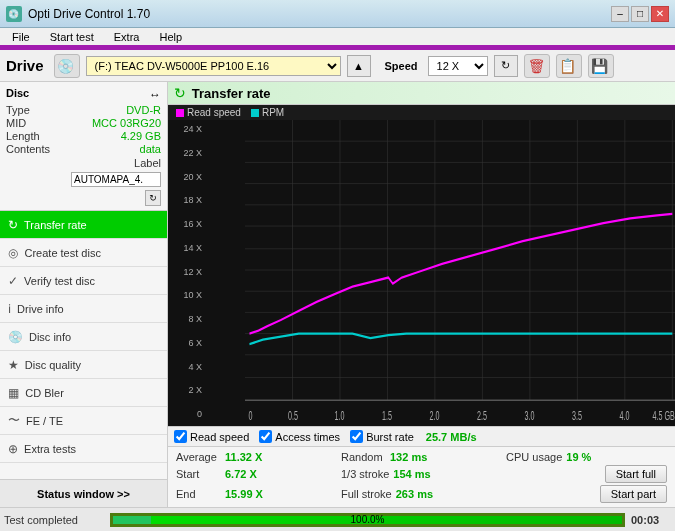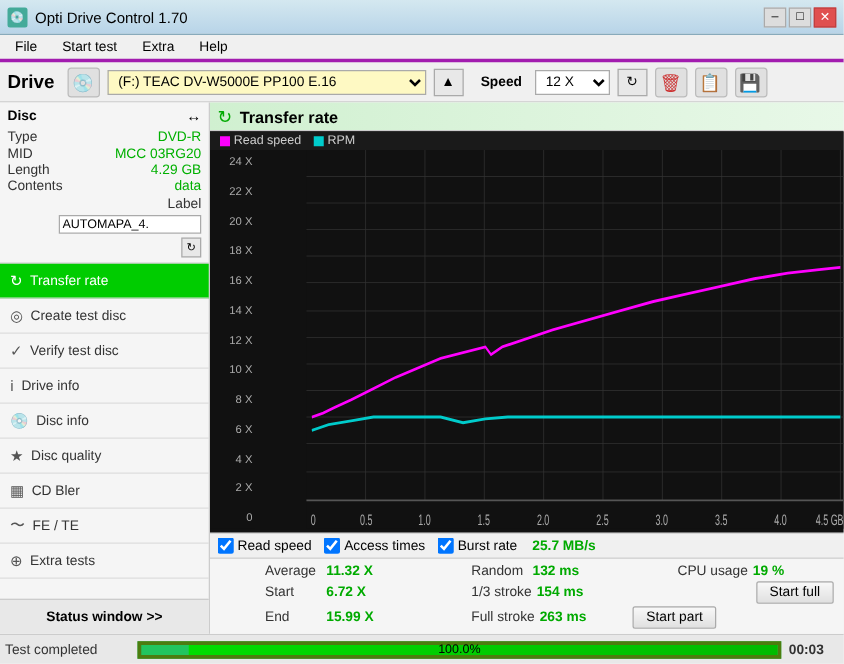--- a/index.html
+++ b/index.html
@@ -21,21 +21,21 @@
     .tb-btn { width: 18px; height: 16px; font-size: 10px; display: flex; align-items: center; justify-content: center; cursor: pointer; border: 1px solid #aaa; background: #ddd; }
     .tb-btn.close { background: #e05050; color: white; border-color: #c04040; }
 
     
     .menu-bar {
       background: #f0f0f0;
       height: 22px;
       display: flex;
       align-items: center;
       padding: 0 4px;
-      border-bottom: 3px solid #a21caf;
+      border-bottom: 5px solid #a21caf;
       gap: 4px;
     }
     .menu-item { padding: 2px 8px; cursor: pointer; font-size: 11px; }
 
     
     .drive-bar {
       background: #f0f0f0;
       height: 32px;
       display: flex;
       align-items: center;
@@ -101,21 +101,21 @@
       align-items: center;
       justify-content: space-between;
       margin-bottom: 4px;
     }
     .disc-title { font-weight: bold; font-size: 11px; }
     .disc-arrow { font-size: 12px; cursor: pointer; }
     .disc-row { display: flex; justify-content: space-between; margin-bottom: 1px; font-size: 11px; }
     .disc-key { color: #333; }
     .disc-val { color: #00b000; }
     .label-row { display: flex; align-items: flex-end; gap: 3px; margin-top: 2px; flex-direction: column; }
-    .label-input { border: 1px solid #aaa; padding: 1px 2px; font-size: 10px; width: 114px; background: white; }
+    .label-input { border: 1px solid #aaa; padding: 1px 2px; font-size: 10px; width: 90px; background: white; }
     .label-icon-btn { width: 16px; height: 16px; border: 1px solid #aaa; background: #e8e8e8; cursor: pointer; display: flex; align-items: center; justify-content: center; font-size: 9px; }
 
     
     .nav-menu { flex: 1; }
     .nav-item {
       height: 28px;
       display: flex;
       align-items: center;
       padding: 0 8px;
       cursor: pointer;
@@ -187,21 +187,21 @@
     
     .stats-area {
       background: #f5f5f5;
       padding: 4px 8px;
       display: grid;
       grid-template-columns: 1fr 1fr 1fr;
       gap: 2px 4px;
       border-top: 1px solid #ccc;
     }
     .stat-row { display: flex; align-items: center; gap: 4px; font-size: 11px; }
-    .stat-label { color: #333; min-width: 45px; margin-left: 36px; }
+    .stat-label { color: #333; min-width: 45px; }
     .stat-val { color: #00aa00; font-weight: bold; min-width: 50px; }
     .start-btn {
       background: linear-gradient(to bottom, #f8f8f8, #e0e0e0);
       border: 1px solid #aaa;
       padding: 2px 10px;
       cursor: pointer;
       font-size: 11px;
       border-radius: 2px;
     }
 
@@ -472,21 +472,21 @@
         <button class="start-btn">Start full</button>
       </div>
       <div class="stat-row">
         <span class="stat-label">End</span>
         <span class="stat-val">15.99 X</span>
       </div>
       <div class="stat-row">
         <span class="stat-label">Full stroke</span>
         <span class="stat-val">263 ms</span>
       </div>
-      <div style="display:flex;">
+      <div style="display:flex;justify-content:flex-end;">
         <button class="start-btn">Start part</button>
       </div>
     </div>
   </div>
 </div>
 
 <div class="status-bar">
   <span class="status-text">Test completed</span>
   <div class="progress-bar-container">
     <div class="progress-bar-fill" style="width:100%;"></div>

